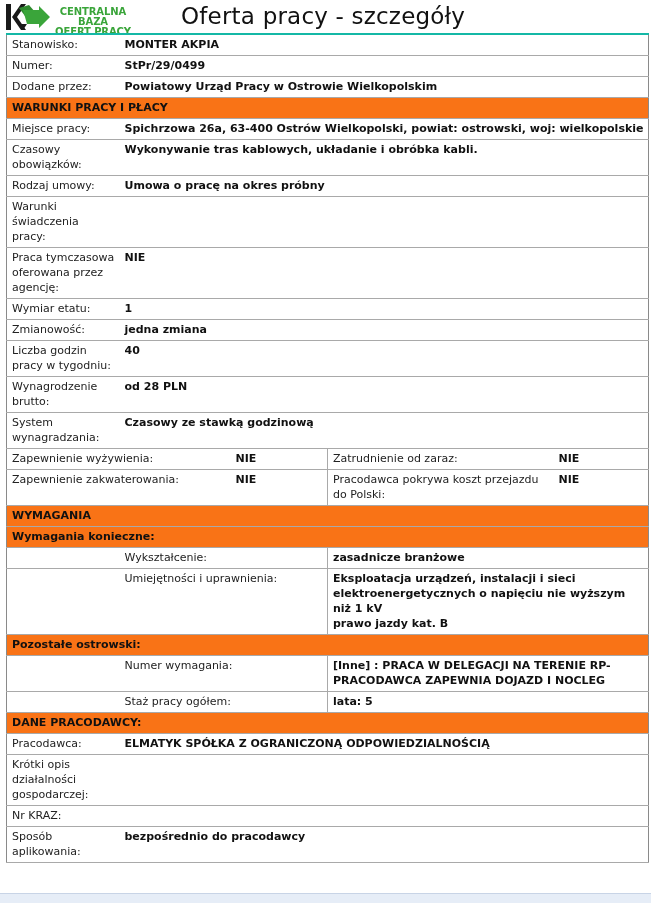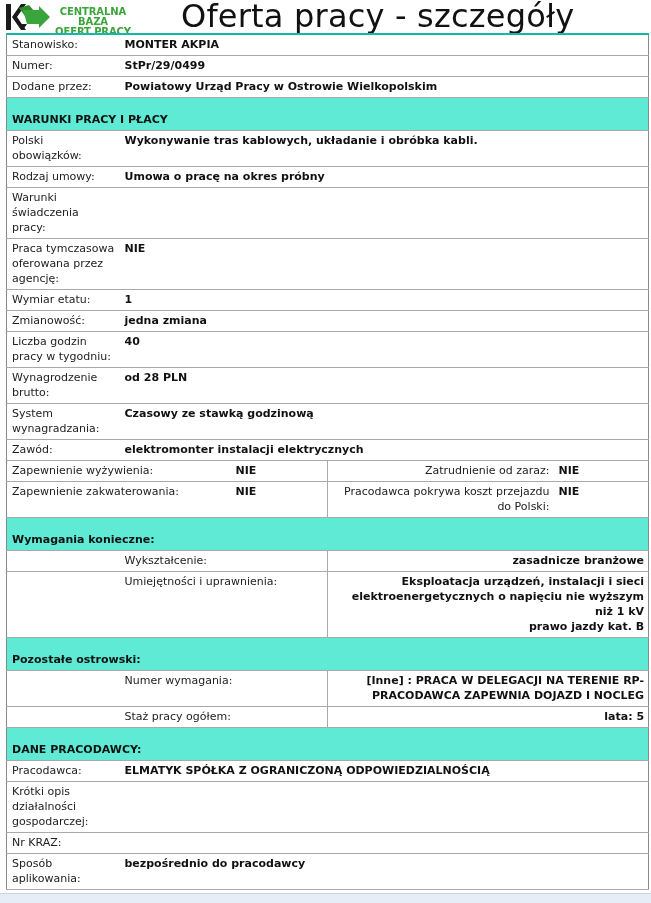--- a/index.html
+++ b/index.html
@@ -10,37 +10,37 @@
   }
   .header { position: relative; height: 33px; }
   .logo { position: absolute; left: 5px; top: 2px; width: 125px; height: 30px; }
   .logo svg { position: absolute; left: 0; top: 0; }
   .logo-text {
     position: absolute; left: 48px; top: 5px; width: 80px; text-align: center;
     color: #3aa53a; font-weight: bold; font-size: 10px; line-height: 10px;
     font-family: "DejaVu Sans", sans-serif; letter-spacing: -0.1px;
   }
   .page-title {
-    position: absolute; left: 181px; top: 0px; font-size: 32px; line-height: 33px;
+    position: absolute; left: 181px; top: 0px; font-size: 23px; line-height: 33px;
     color: #111; font-family: "DejaVu Sans", sans-serif; letter-spacing: 0.2px;
   }
   table.main {
     position: absolute; left: 6px; top: 33px; width: 642px;
     border-collapse: collapse; table-layout: fixed;
     border-left: 1px solid #8a8a8a; border-right: 1px solid #8a8a8a; border-top: 2px solid #14b8a6;
   }
   table.main td {
     border-top: 1px solid #a9a9a9; border-bottom: 1px solid #a9a9a9;
     padding: 2px 4px 3px 5px; vertical-align: top; line-height: 15px;
     font-size: 11px;
   }
   td.lbl { color: #222; font-weight: normal; }
   td.val { font-weight: bold; color: #111; }
-  tr.section td { background: #5eead4; font-weight: bold; color: #111; padding-top: 14px; padding-bottom: 3px; }
-  td.vdiv { border-left: 1px solid #a9a9a9; text-align: right; }
+  tr.section td { background: #f97316; font-weight: bold; color: #111; padding-top: 2px; padding-bottom: 3px; }
+  td.vdiv { border-left: 1px solid #a9a9a9; }
   .footer-bar { position: absolute; left: 0; top: 893px; width: 651px; height: 10px; background: #e6edf7; border-top: 1px solid #c8d4e6; }
 </style>
 </head>
 <body>
 
 <div class="header">
   <div class="logo">
     <svg width="50" height="30" viewBox="0 0 50 30">
       <polygon points="1,2 6,2 6,28 1,28" fill="#1a1a1a"></polygon>
       <polygon points="7,15 16,2 21,2 12,15 21,28 16,28" fill="#1a1a1a"></polygon>
@@ -77,21 +77,25 @@
   </tr>
   <tr>
     <td class="lbl">Dodane przez:</td>
     <td class="val" colspan="5">Powiatowy Urząd Pracy w Ostrowie Wielkopolskim</td>
   </tr>
 
   <tr class="section">
     <td colspan="6">WARUNKI PRACY I PŁACY</td>
   </tr>
   <tr>
-    <td class="lbl">Polski obowiązków:</td>
+    <td class="lbl">Miejsce pracy:</td>
+    <td class="val" colspan="5">Spichrzowa 26a, 63-400 Ostrów Wielkopolski, powiat: ostrowski, woj: wielkopolskie</td>
+  </tr>
+  <tr>
+    <td class="lbl">Czasowy obowiązków:</td>
     <td class="val" colspan="5">Wykonywanie tras kablowych, układanie i obróbka kabli.</td>
   </tr>
   <tr>
     <td class="lbl">Rodzaj umowy:</td>
     <td class="val" colspan="5">Umowa o pracę na okres próbny</td>
   </tr>
   <tr>
     <td class="lbl">Warunki świadczenia pracy:</td>
     <td class="val" colspan="5"></td>
   </tr>
@@ -112,38 +116,37 @@
     <td class="val" colspan="5">40</td>
   </tr>
   <tr>
     <td class="lbl">Wynagrodzenie brutto:</td>
     <td class="val" colspan="5">od 28 PLN</td>
   </tr>
   <tr>
     <td class="lbl">System wynagradzania:</td>
     <td class="val" colspan="5">Czasowy ze stawką godzinową</td>
   </tr>
-  <tr>
-    <td class="lbl">Zawód:</td>
-    <td class="val" colspan="5">elektromonter instalacji elektrycznych</td>
-  </tr>
 
   <tr>
     <td class="lbl" colspan="2">Zapewnienie wyżywienia:</td>
     <td class="val" colspan="2" style="padding-left:42px">NIE</td>
     <td class="lbl vdiv">Zatrudnienie od zaraz:</td>
     <td class="val">NIE</td>
   </tr>
   <tr>
     <td class="lbl" colspan="2">Zapewnienie zakwaterowania:</td>
     <td class="val" colspan="2" style="padding-left:42px">NIE</td>
     <td class="lbl vdiv">Pracodawca pokrywa koszt przejazdu do Polski:</td>
     <td class="val">NIE</td>
   </tr>
 
+  <tr class="section">
+    <td colspan="6">WYMAGANIA</td>
+  </tr>
   <tr class="section">
     <td colspan="6">Wymagania konieczne:</td>
   </tr>
   <tr>
     <td></td>
     <td class="lbl" colspan="3">Wykształcenie:</td>
     <td class="val vdiv" colspan="2">zasadnicze branżowe</td>
   </tr>
   <tr>
     <td></td>

